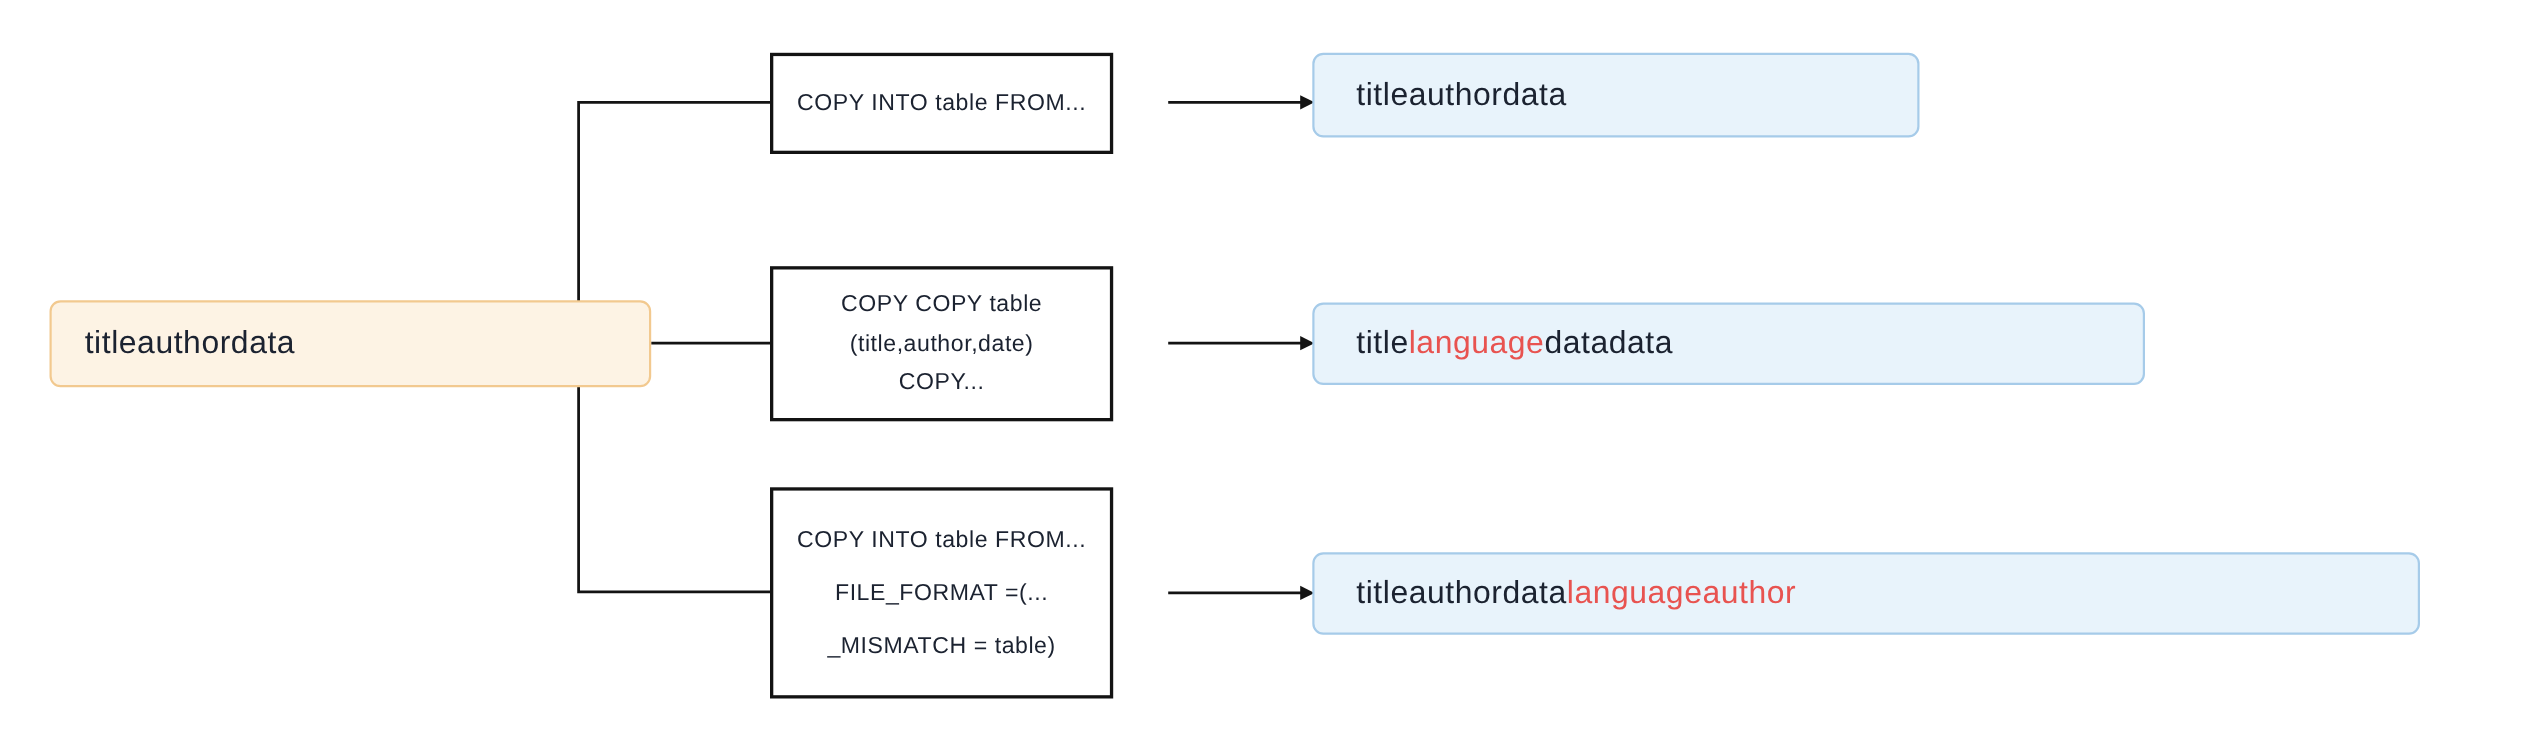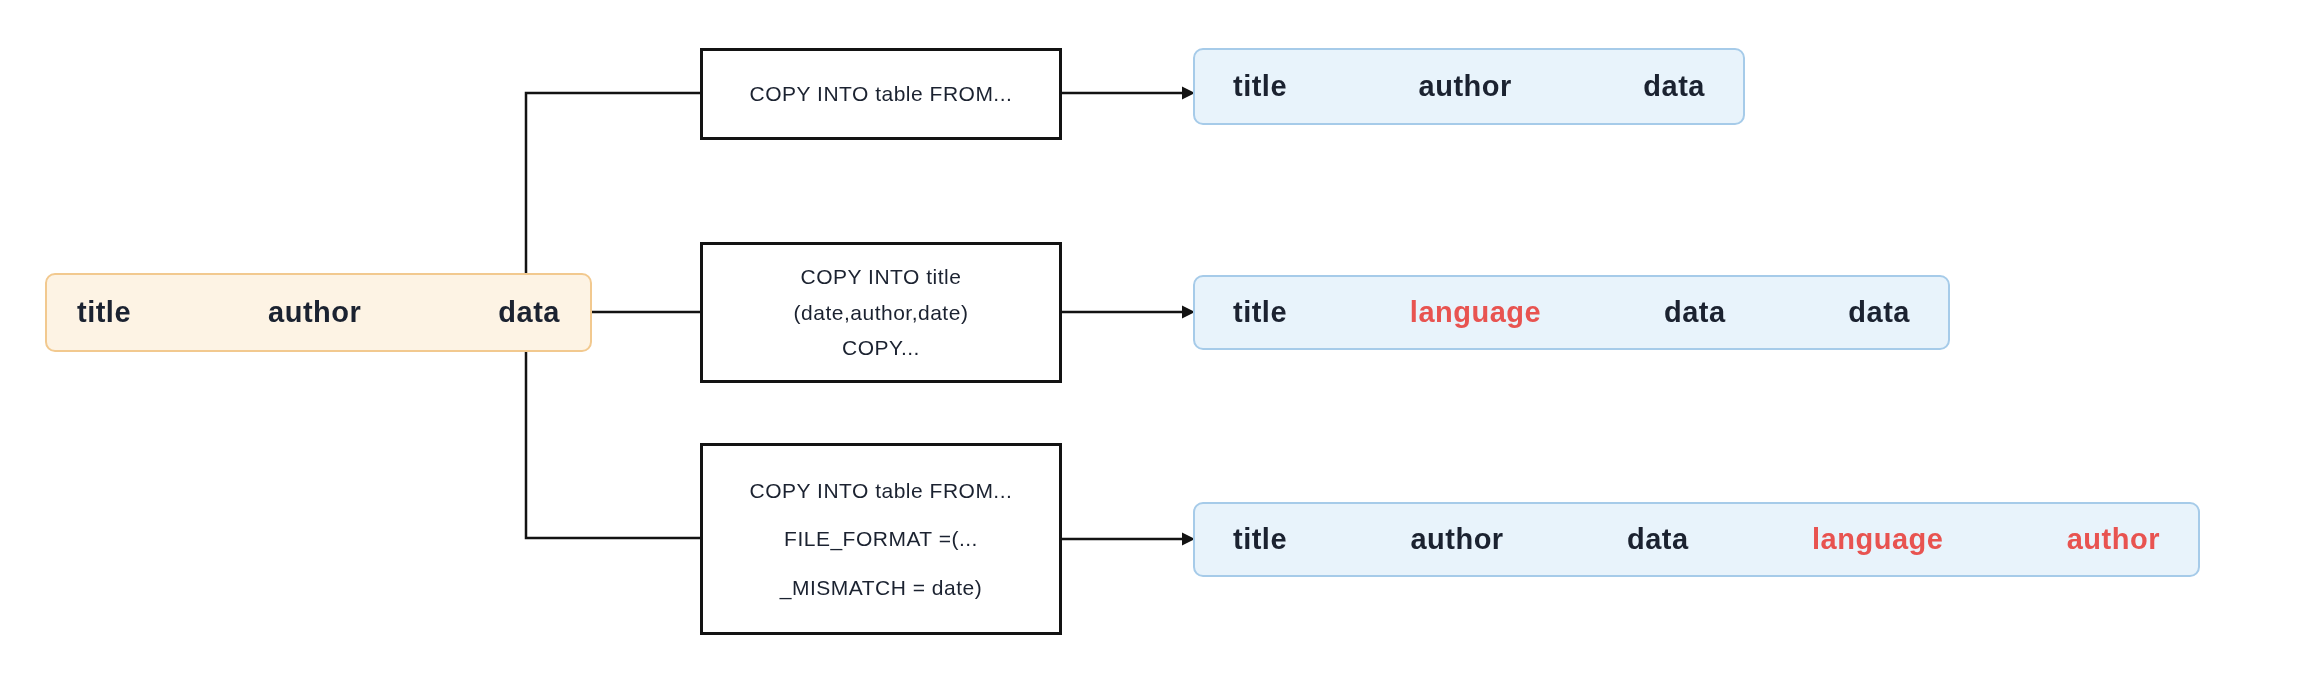--- a/index.html
+++ b/index.html
@@ -34,45 +34,44 @@
   .connectors polygon{
     fill:var(--line);
     stroke:none;
   }
   .box{
     position:absolute;
     display:flex;
     align-items:center;
   }
   .columns-box{
-    justify-content:space-between;
+    justify-content:flex-start;
     border-radius:10px;
     font-size:29px;
     letter-spacing:0.5px;
     color:var(--text);
-    font-weight:bold;
   }
   .source-box{
     left:45px;top:273px;width:547px;height:79px;
     padding:0 30px;
     background:var(--source-fill);
     border:2px solid var(--source-border);
   }
   .result-box{
     background:var(--result-fill);
     border:2px solid var(--result-border);
     padding:0 38px;
   }
   .result-box-1{left:1193px;top:48px;width:552px;height:77px;}
   .result-box-2{left:1193px;top:275px;width:757px;height:75px;}
   .result-box-3{left:1193px;top:502px;width:1007px;height:75px;}
   .hl{color:var(--highlight-text);}
   .cmd-box{
     left:700px;
-    width:362px;
+    width:312px;
     flex-direction:column;
     justify-content:space-evenly;
     background:#ffffff;
     border:3px solid var(--line);
     font-size:21px;
     letter-spacing:0.5px;
     text-align:center;
     color:var(--text);
     padding:8px 6px;
   }
@@ -101,29 +100,29 @@
     <span>title</span>
     <span>author</span>
     <span>data</span>
   </div>
 
   <div class="box cmd-box cmd-box-1">
     <div class="cmd-line">COPY INTO table FROM...</div>
   </div>
 
   <div class="box cmd-box cmd-box-2">
-    <div class="cmd-line">COPY INTO title</div>
-    <div class="cmd-line">(date,author,date)</div>
+    <div class="cmd-line">COPY COPY table</div>
+    <div class="cmd-line">(title,author,date)</div>
     <div class="cmd-line">COPY...</div>
   </div>
 
   <div class="box cmd-box cmd-box-3">
     <div class="cmd-line">COPY INTO table FROM...</div>
     <div class="cmd-line">FILE_FORMAT =(...</div>
-    <div class="cmd-line">_MISMATCH = date)</div>
+    <div class="cmd-line">_MISMATCH = table)</div>
   </div>
 
   <div class="box columns-box result-box result-box-1">
     <span>title</span>
     <span>author</span>
     <span>data</span>
   </div>
 
   <div class="box columns-box result-box result-box-2">
     <span>title</span>

